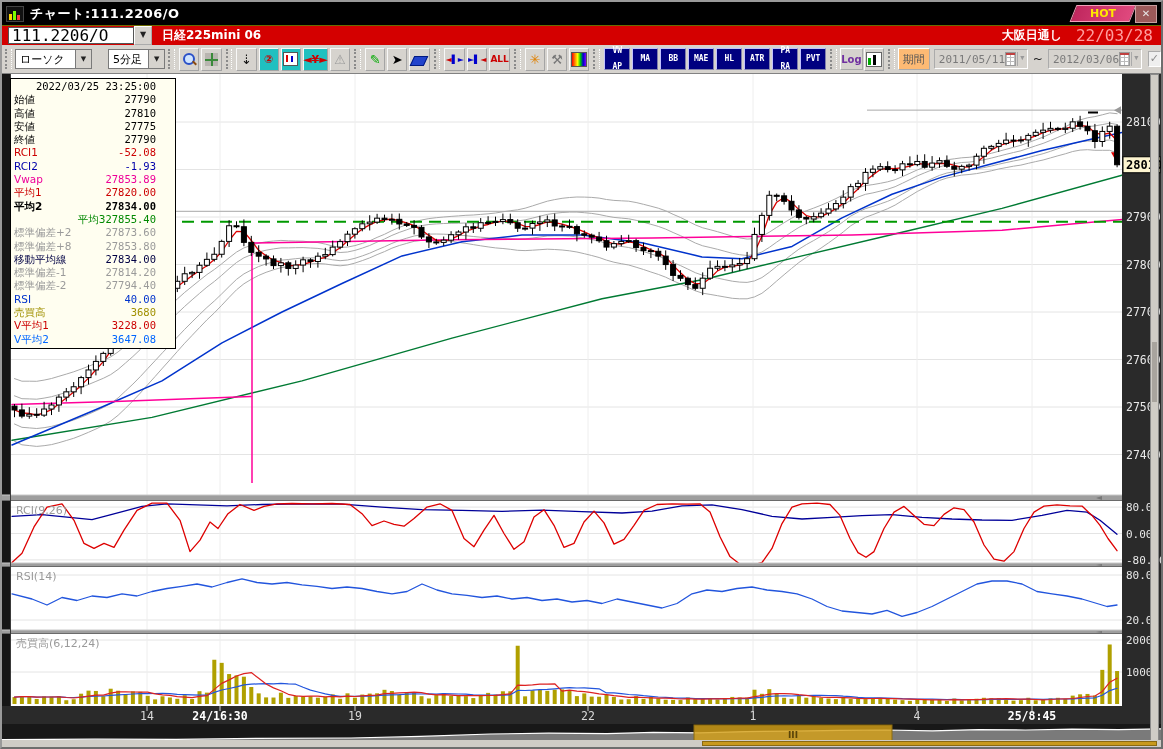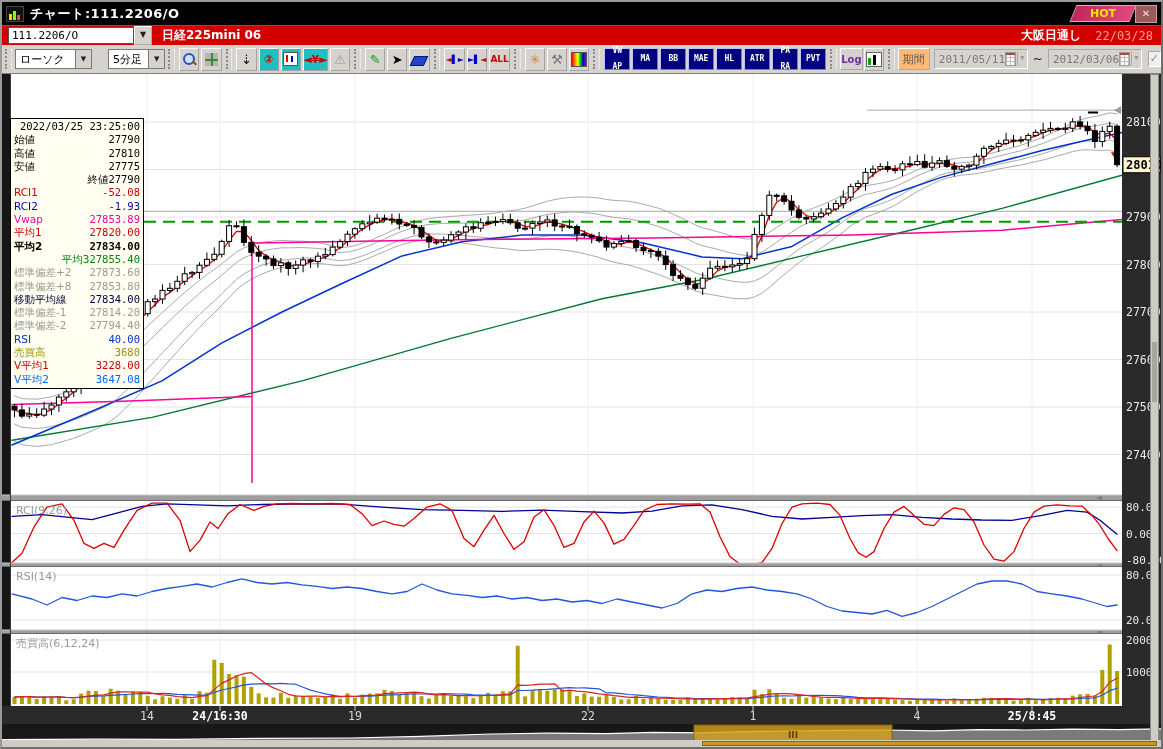--- a/index.html
+++ b/index.html
@@ -11,27 +11,27 @@
   .appicon{width:16px;height:14px;margin:0 6px 0 4px;background:#111;border:1px solid #444;position:relative;}
   .appicon i{position:absolute;bottom:1px;width:3px;}
   .titletext{color:#fff;font-weight:bold;font-size:13px;letter-spacing:.5px;}
   .hotbadge{position:absolute;right:28px;top:3px;width:58px;height:15px;background:linear-gradient(90deg,#c0275e,#e0497e);
     transform:skewX(-22deg);border:1px solid #f0a0b8;display:flex;align-items:center;justify-content:center;}
   .hotbadge span{transform:skewX(22deg);color:#ffe800;font-size:11px;font-weight:bold;}
   .closebtn{position:absolute;right:4px;top:3px;width:20px;height:16px;background:#9c5a5a;border:1px solid #c8a0a0;
     color:#e8e8e8;font-size:10px;text-align:center;line-height:15px;font-weight:bold;}
   
   .redbar{position:absolute;left:0;top:24px;width:100%;height:19px;background:#d40000;z-index:30;display:flex;align-items:center;}
-  .symbolbox{margin-left:6px;width:118px;height:15px;background:#fff;border:1px solid #555;font-size:11px;
+  .symbolbox{margin-left:6px;width:118px;height:15px;background:#fff;border:1px solid #555;font-size:16px;
     padding:0 3px;line-height:15px;color:#000;font-family:"DejaVu Sans Mono",monospace;}
   .symbolarrow{width:16px;height:17px;background:#d6d3ce;border:1px outset #fff;font-size:8px;text-align:center;line-height:15px;color:#222;}
   .instname{color:#fff;font-size:12px;margin-left:10px;font-weight:bold;}
   .redright{position:absolute;right:8px;top:0;height:19px;display:flex;align-items:center;gap:14px;}
   .session{color:#fff;font-size:12px;font-weight:bold;}
-  .reddate{color:#ff9d9d;font-size:12px;font-family:"DejaVu Sans Mono",monospace;}
+  .reddate{color:#ff9d9d;font-size:16px;font-family:"DejaVu Sans Mono",monospace;}
   
   .toolbar{position:absolute;left:0;top:43px;width:100%;height:28px;background:#d6d3ce;border-bottom:1px solid #828282;
     display:flex;align-items:center;z-index:30;font-size:11px;}
   .grip{width:5px;height:20px;margin:0 3px;border-left:2px dotted #8a8a8a;border-right:1px dotted #fff;}
   .combo{height:18px;background:#fff;border:1px solid #7a7a7a;display:flex;align-items:center;}
   .combo .val{padding:0 4px;color:#000;}
   .combo .btn{width:15px;height:100%;background:#d6d3ce;border-left:1px solid #7a7a7a;font-size:7px;color:#222;
     display:flex;align-items:center;justify-content:center;}
   .tbtn{width:23px;height:21px;margin:0 1px;background:#d6d3ce;border:1px outset #f8f8f8;display:flex;align-items:center;justify-content:center;position:relative;font-size:13px;}
   .tbtn.cyan{background:#20c0c0;}
@@ -58,22 +58,22 @@
   .ic-cross{width:13px;height:13px;background:linear-gradient(#3a8a3a,#3a8a3a) 6px 0/2px 100% no-repeat,linear-gradient(#3a8a3a,#3a8a3a) 0 6px/100% 2px no-repeat,#b8b5b0;}
   .ic-rainbow{width:14px;height:13px;background:linear-gradient(90deg,#f00,#ff8000,#ff0,#0c0,#00c,#8000ff);border:1px solid #555;}
   .ic-eraser{width:12px;height:8px;background:#2244cc;transform:skewX(-25deg);border:1px solid #001a80;margin-top:3px;}
   .ic-minichart{width:14px;height:13px;background:#fff;border:1px solid #666;position:relative;overflow:hidden;}
   .ic-minichart:before{content:"";position:absolute;left:1px;bottom:1px;width:3px;height:7px;background:#0a0;}
   .ic-minichart:after{content:"";position:absolute;left:6px;bottom:1px;width:3px;height:10px;background:#000;}
   .ic-candleboard{width:13px;height:12px;background:#fff;border:1px solid #555;position:relative;}
   .ic-candleboard:before{content:"";position:absolute;left:2px;top:2px;width:2px;height:7px;background:#d00;}
   .ic-candleboard:after{content:"";position:absolute;left:7px;top:3px;width:2px;height:6px;background:#00c;}
   
-  .info{position:absolute;left:8px;top:76px;width:134px;background:#fffef0;border:1px solid #000;z-index:20;
-    font-size:10.5px;line-height:13.3px;padding:1px 3px 2px 3px;box-sizing:border-box;margin-top:40px;}
+  .info{position:absolute;left:8px;top:76px;width:166px;background:#fffef0;border:1px solid #000;z-index:20;
+    font-size:10.5px;line-height:13.3px;padding:1px 19px 2px 3px;box-sizing:border-box;}
   .info .dt{text-align:right;color:#000;font-family:"DejaVu Sans Mono",monospace;font-size:10.5px;}
   .irow{display:flex;justify-content:space-between;}
   .irow .v{font-family:"DejaVu Sans Mono",monospace;}
   
   .vscroll{position:absolute;right:2px;top:72px;width:9px;height:670px;background:#cfccc6;border:1px solid #8a8a8a;z-index:25;box-sizing:border-box;}
   .vscroll .thumb{position:absolute;left:1px;top:40%;width:5px;height:60px;background:#a8a49e;}
   .hscroll{position:absolute;left:0;bottom:0;width:100%;height:7px;background:#cfccc6;z-index:25;}
   .hscroll .thumb{position:absolute;left:700px;top:1px;width:455px;height:5px;background:#c8991c;border:1px solid #8a6a10;box-sizing:border-box;}
 </style>
 </head>
@@ -822,21 +822,21 @@
           <span class="v">27790</span>
         </div>
         <div class="irow" style="color: rgb(0, 0, 0);">
           <span class="l">高値</span>
           <span class="v">27810</span>
         </div>
         <div class="irow" style="color: rgb(0, 0, 0);">
           <span class="l">安値</span>
           <span class="v">27775</span>
         </div>
-        <div class="irow" style="color: rgb(0, 0, 0); justify-content: flex-end;">
+        <div class="irow" style="color: rgb(0, 0, 0);">
           <span class="l">終値</span>
           <span class="v">27790</span>
         </div>
         <div class="irow" style="color: rgb(204, 0, 0);">
           <span class="l">RCI1</span>
           <span class="v">-52.08</span>
         </div>
         <div class="irow" style="color: rgb(0, 0, 170);">
           <span class="l">RCI2</span>
           <span class="v">-1.93</span>

